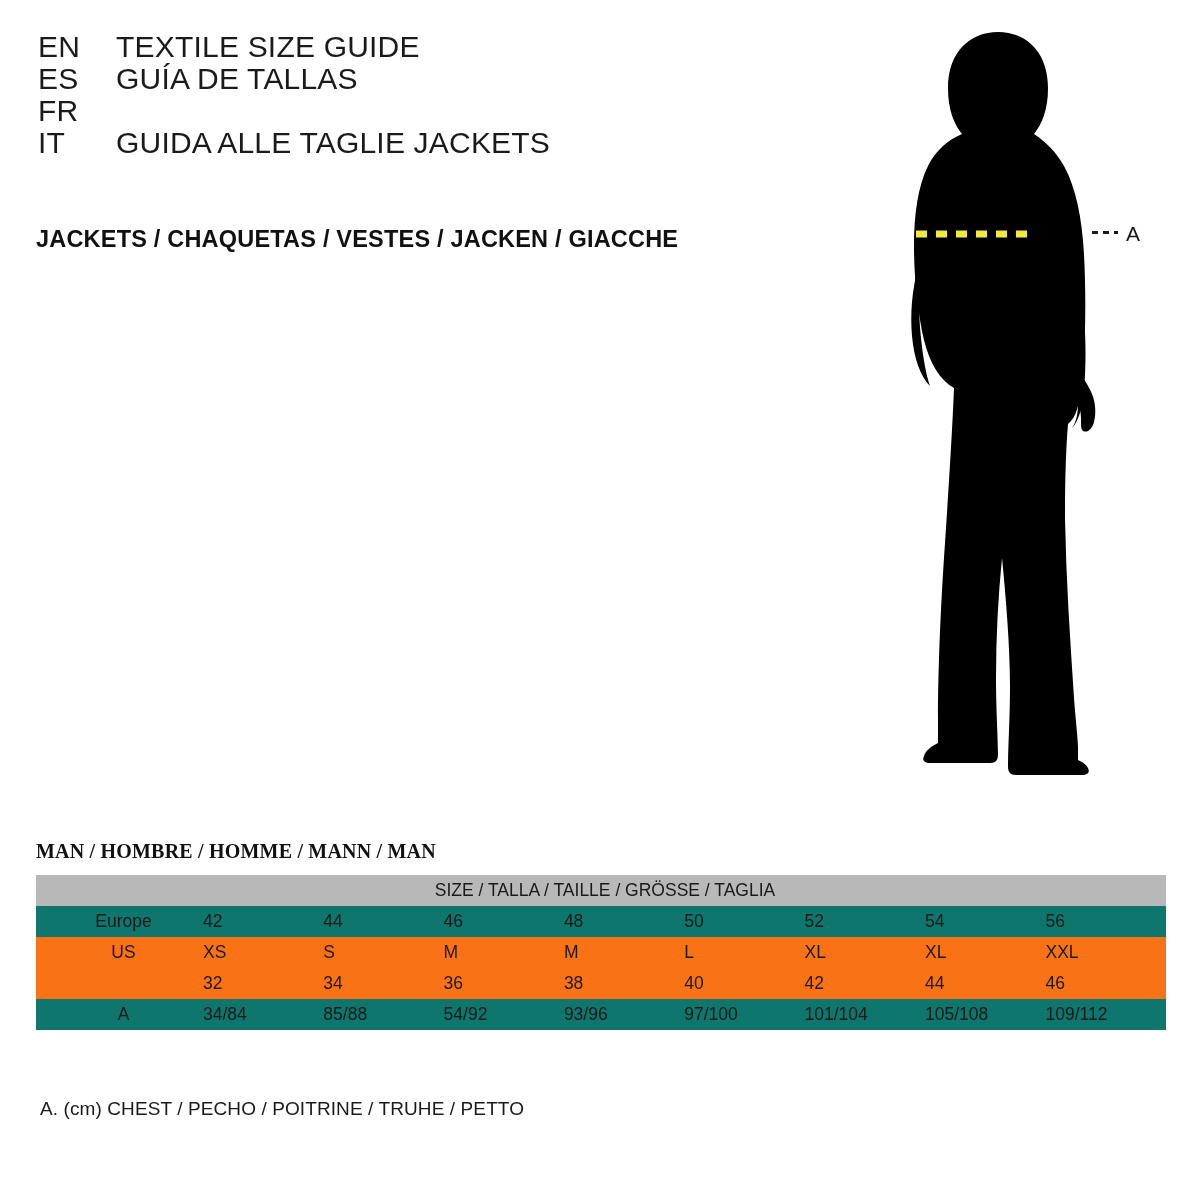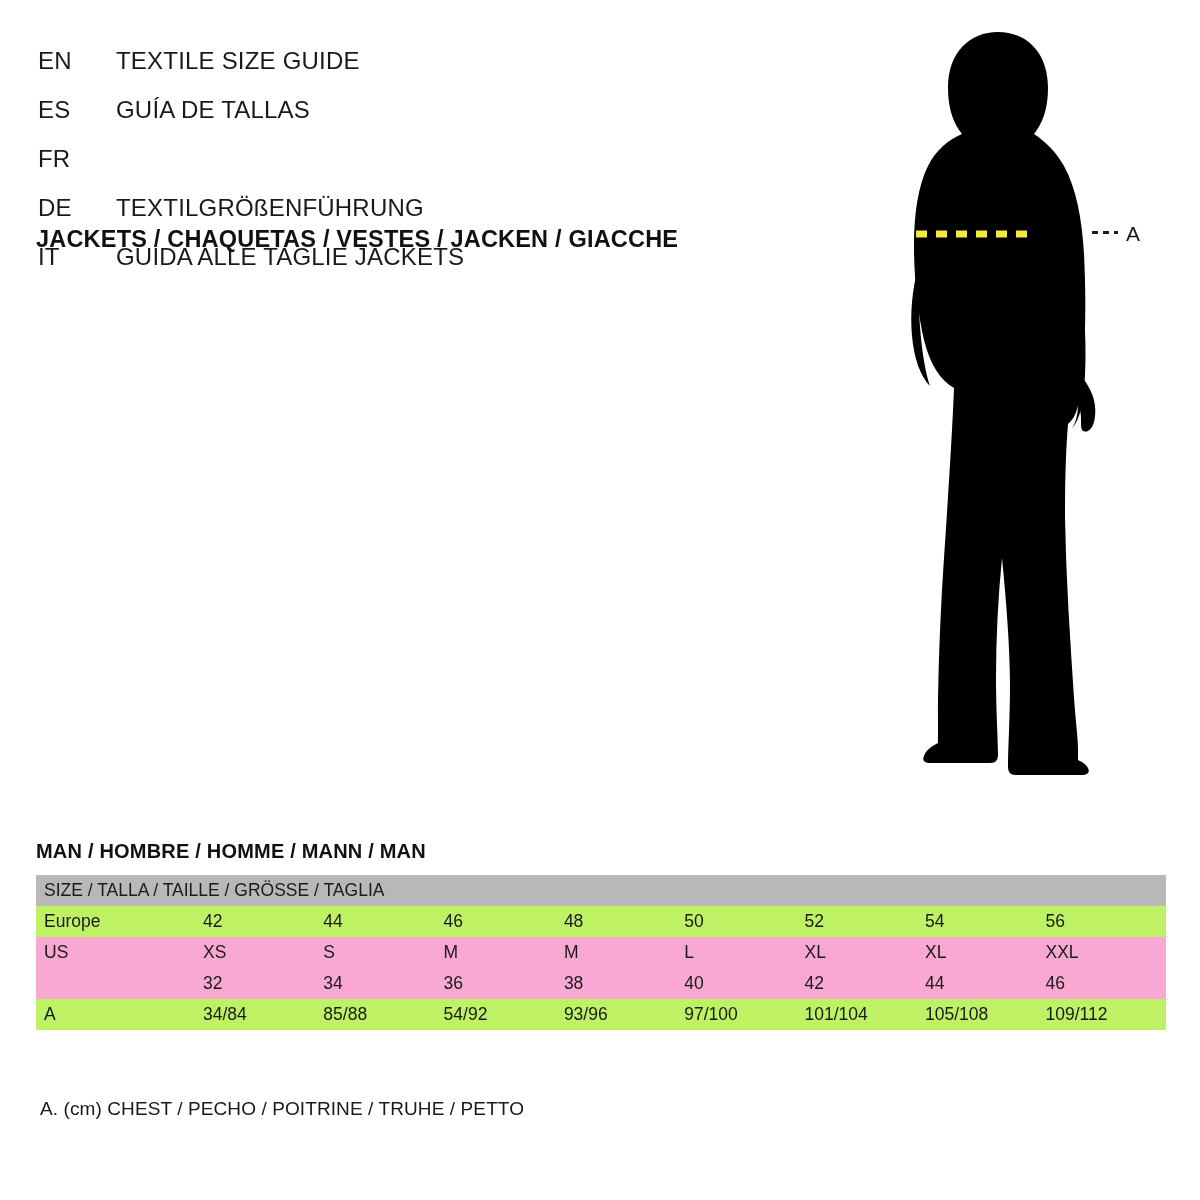--- a/index.html
+++ b/index.html
@@ -26,24 +26,23 @@
   .lang-block {
     position: absolute;
     left: 38px;
     top: 30px;
     width: 700px;
   }
   .lang-row {
     display: flex;
     align-items: baseline;
     height: 32px;
-    font-size: 24px;
+    font-size: 30px;
     letter-spacing: 0.2px;
     color: #1a1a1a;
-    margin-top: 17px;
   }
   .lang-code {
     width: 78px;
     flex: 0 0 78px;
   }
   .lang-text {
     flex: 1 1 auto;
   }
 
   
@@ -95,45 +94,46 @@
     left: 36px;
     top: 840px;
     width: 1130px;
   }
   .man-title {
     font-size: 20px;
     font-weight: bold;
     color: #111111;
     letter-spacing: 0.2px;
     margin-bottom: 12px;
+    font-family: Liberation Serif, serif;
   }
   table.size-table {
     width: 1130px;
     border-collapse: collapse;
     font-size: 17.5px;
     color: #1a1a1a;
   }
   table.size-table td {
     padding: 0;
     height: 31px;
     vertical-align: middle;
   }
   .row-head td {
     background: #b8b8b8;
     font-size: 17.5px;
     color: #1a1a1a;
   }
   .row-light td {
-    background: #bef264;
+    background: #0f766e;
   }
   .row-grey td {
-    background: #f9a8d4;
+    background: #f97316;
   }
   .cell-label {
-    text-align: left;
+    text-align: center;
     padding-left: 8px !important;
     width: 160px;
     margin-left: 34px;
   }
   .cell-val {
     text-align: left;
     width: 121px;
   }
   .footnote {
     position: absolute;
@@ -154,24 +154,20 @@
     <div class="lang-row">
       <span class="lang-code">EN</span>
       <span class="lang-text">TEXTILE SIZE GUIDE</span>
     </div>
     <div class="lang-row">
       <span class="lang-code">ES</span>
       <span class="lang-text">GUÍA DE TALLAS</span>
     </div>
     <div class="lang-row">
       <span class="lang-code">FR</span>
-    </div>
-    <div class="lang-row">
-      <span class="lang-code">DE</span>
-      <span class="lang-text">TEXTILGRÖßENFÜHRUNG</span>
     </div>
     <div class="lang-row">
       <span class="lang-code">IT</span>
       <span class="lang-text">GUIDA ALLE TAGLIE JACKETS</span>
     </div>
   </div>
 
   <div class="garment-block">
     <div class="garment-line">JACKETS / CHAQUETAS / VESTES / JACKEN / GIACCHE</div>
   </div>

